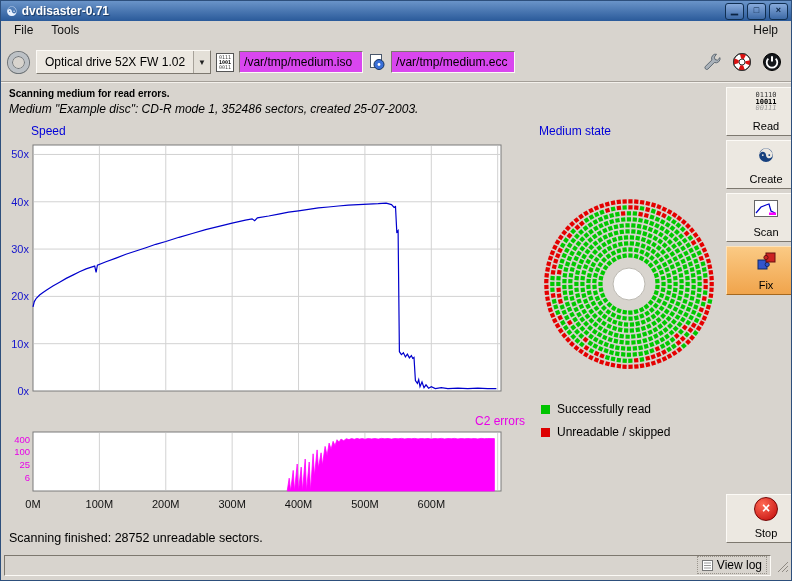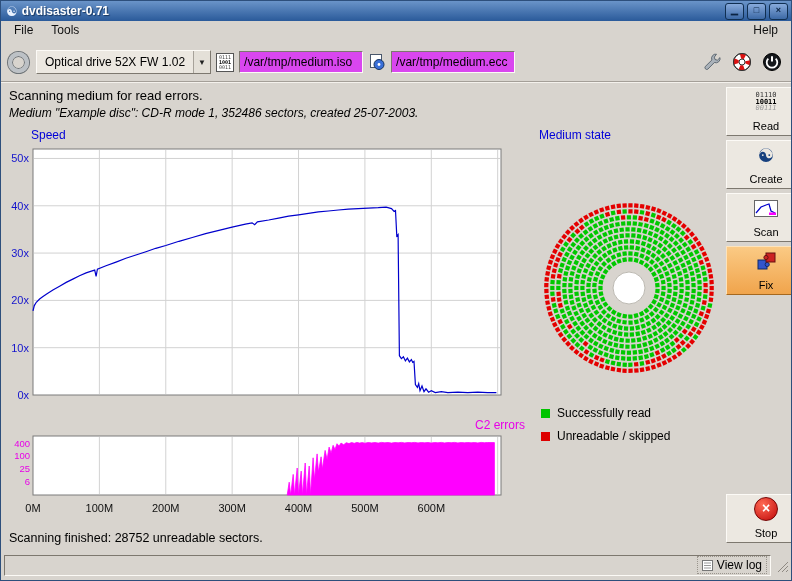--- a/index.html
+++ b/index.html
@@ -32,21 +32,21 @@
   .file-icon .b{font-weight:bold;color:#000;}
   .tb-input{width:124px;height:22px;box-sizing:border-box;border:1px solid;border-color:#7d786f #fcfaf6 #fcfaf6 #7d786f;
             background:#d946ef;font-family:"Liberation Sans",sans-serif;font-size:12px;padding:0 4px;outline:none;}
   .tb-spacer{flex:1;}
   .tool-btn{background:transparent;border:1px solid transparent;padding:1px;display:flex;align-items:center;
             justify-content:center;cursor:default;}
   
   .content{flex:1;display:flex;min-height:0;}
   .main-left{flex:1;display:flex;flex-direction:column;min-width:0;}
   .status-lines{padding:6px 8px 2px 8px;}
-  .status-line1{font-size:13px;color:#000;}
+  .status-line1{font-size:10px;color:#000;font-weight:bold;}
   .status-line2{font-size:12px;font-style:italic;color:#000;margin-top:3px;}
   .charts-row{display:flex;flex:1;min-height:0;}
   .chart-col{width:524px;flex:0 0 524px;display:flex;flex-direction:column;}
   .chart-title{font-size:12px;color:#0000d8;margin:6px 0 1px 30px;}
   .c2-title{font-size:12px;color:#e800e8;margin:3px 0 1px 14px;text-align:right;}
   .medium-col{flex:1;display:flex;flex-direction:column;padding-left:4px;}
   .medium-title{font-size:12px;color:#0000d8;margin:6px 0 0 10px;}
   .disc-wrap{margin:52px auto 0 auto;}
   .legend{margin:20px 0 0 12px;display:flex;flex-direction:column;gap:9px;}
   .legend-row{display:flex;align-items:center;gap:7px;font-size:12px;color:#000;}

